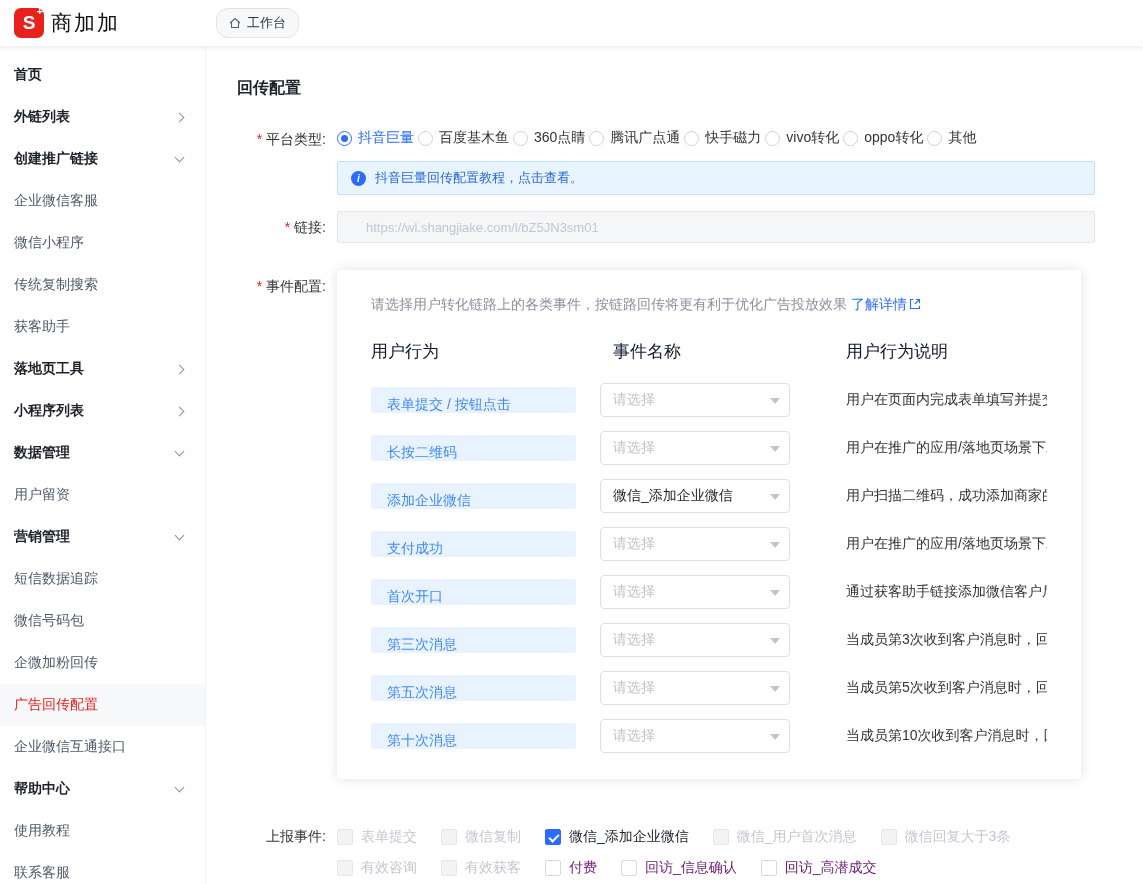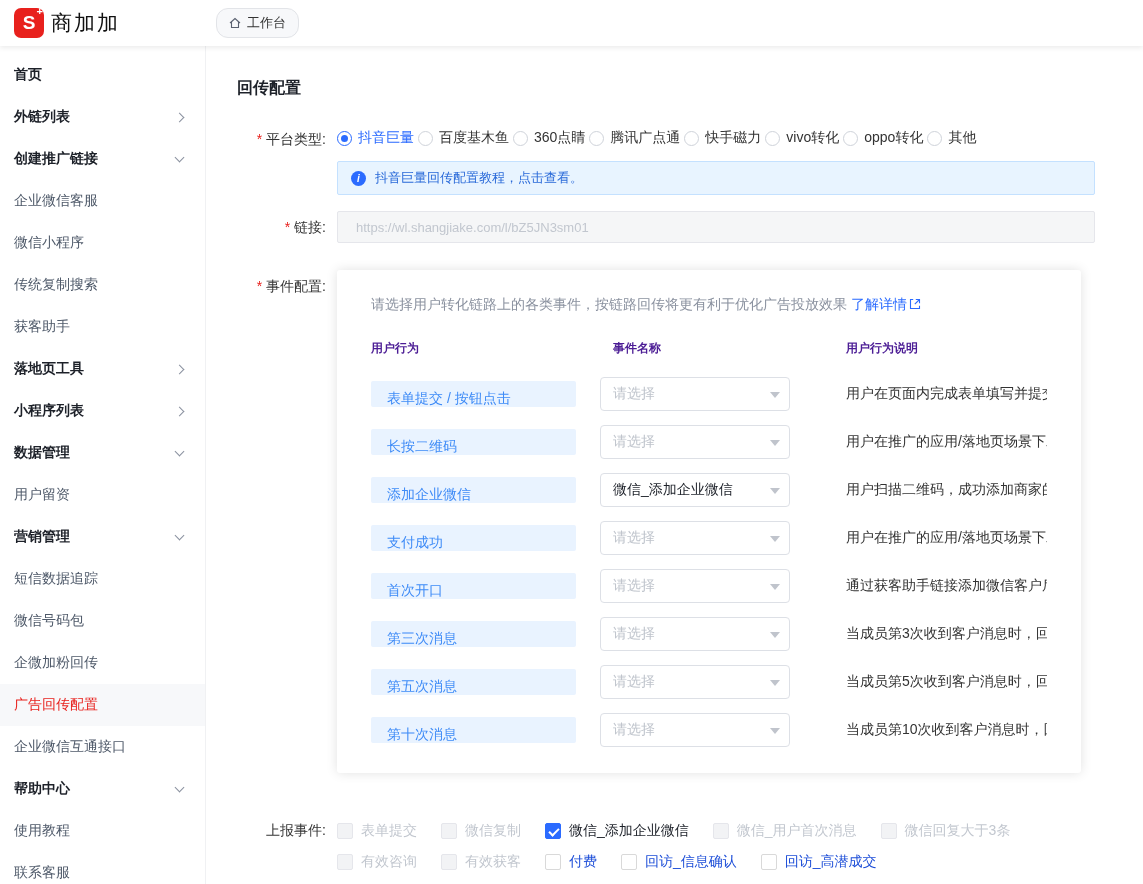--- a/index.html
+++ b/index.html
@@ -42,43 +42,43 @@
   .radio-item.selected .radio-circle::after{content:"";position:absolute;left:3px;top:3px;right:3px;bottom:3px;background:#2b6bff;border-radius:50%}
   .radio-item.selected .radio-label{color:#2b6bff}
 
   
   .info-banner{margin-top:8px;height:34px;background:#e8f4ff;border:1px solid #c4e1ff;border-radius:2px;display:flex;align-items:center;padding:0 13px;gap:9px}
   .info-icon{width:15px;height:15px;border-radius:50%;background:#2b6bff;color:#fff;display:flex;align-items:center;justify-content:center;flex-shrink:0;font-size:10px;font-weight:bold;font-style:italic}
   .info-icon::before{content:"i"}
   .info-text{color:#2a6ad9;font-size:13px}
 
   
-  .link-input{width:100%;height:32px;background:#f5f6f7;border:1px solid #e5e6eb;border-radius:2px;padding:0 18px;color:#c2c7cf;font-size:13px;font-family:inherit;outline:none}
+  .link-input{width:100%;height:32px;background:#f5f6f7;border:1px solid #e5e6eb;border-radius:2px;padding:0 28px;color:#c2c7cf;font-size:13px;font-family:inherit;outline:none}
 
   
   .event-card{width:744px;background:#fff;box-shadow:0 0 12px rgba(0,0,0,.12);border-radius:3px;padding:26px 34px 22px;margin-bottom:24px}
   .event-hint{color:#8a919f;font-size:14px;margin-bottom:26px;white-space:nowrap}
   .event-hint .hint-link{color:#2b6bff;cursor:pointer;margin-left:4px}
   .ext-icon{vertical-align:-1px;margin-left:2px}
   .event-grid{display:grid;grid-template-columns:229px 246px 1fr;align-items:center}
   .event-grid.header{margin-bottom:20px}
-  .col-head{font-weight:bold;color:#4c1d95;font-size:12px}
+  .col-head{font-weight:normal;color:#0f172a;font-size:17px}
   .col-head.event-name{padding-left:13px}
   .event-row{display:grid;grid-template-columns:229px 246px 1fr;align-items:center;margin-bottom:14px}
   .behavior-btn{width:205px;height:26px;line-height:34px;background:#e9f3ff;color:#3e8bf7;padding-left:16px;border-radius:2px;cursor:pointer;white-space:nowrap;overflow:hidden}
   .select{width:190px;height:34px;border:1px solid #dde0e6;border-radius:4px;background:#fff;display:flex;align-items:center;padding:0 26px 0 12px;position:relative;color:#1d2129;cursor:pointer;white-space:nowrap}
   .select.placeholder{color:#bfc4cc}
   .select .caret{position:absolute;right:9px;top:14px;width:0;height:0;border-left:5px solid transparent;border-right:5px solid transparent;border-top:6px solid #c0c4cc}
   .desc{color:#333;font-size:14px;white-space:nowrap;overflow:hidden}
 
   
   .checkbox-row{display:flex;align-items:center;gap:24px;margin-bottom:13px;flex-wrap:nowrap}
   .cb{display:flex;align-items:center;gap:8px;cursor:pointer;white-space:nowrap}
   .cb-box{width:16px;height:16px;border:1px solid #d9d9d9;border-radius:2px;background:#fff;position:relative;flex-shrink:0}
-  .cb .cb-label{color:#1d4ed8}
+  .cb .cb-label{color:#701a75}
   .cb.disabled .cb-box{background:#f2f3f5;border-color:#e5e6eb}
   .cb.disabled .cb-label{color:#c2c7cf}
   .cb.checked .cb-box{background:#2b6bff;border-color:#2b6bff}
   .cb.checked .cb-box::after{content:"";position:absolute;left:5px;top:2px;width:4px;height:8px;border-right:2px solid #fff;border-bottom:2px solid #fff;transform:rotate(45deg)}
   .cb.checked .cb-label{color:#1d2129}
 </style>
 </head>
 <body>
 
 <div class="topbar">

